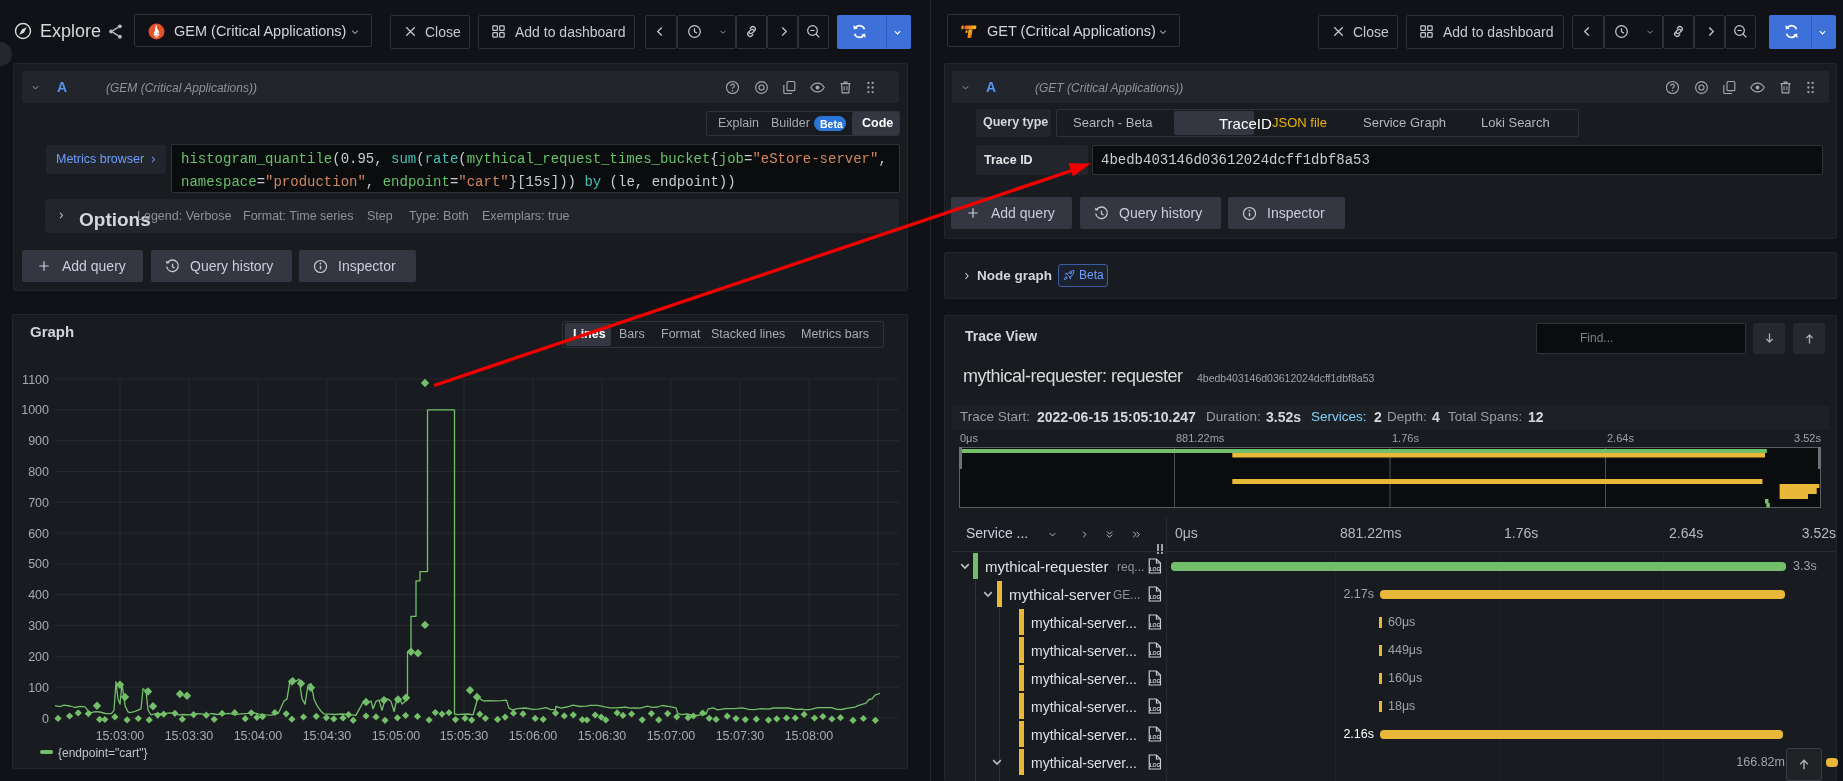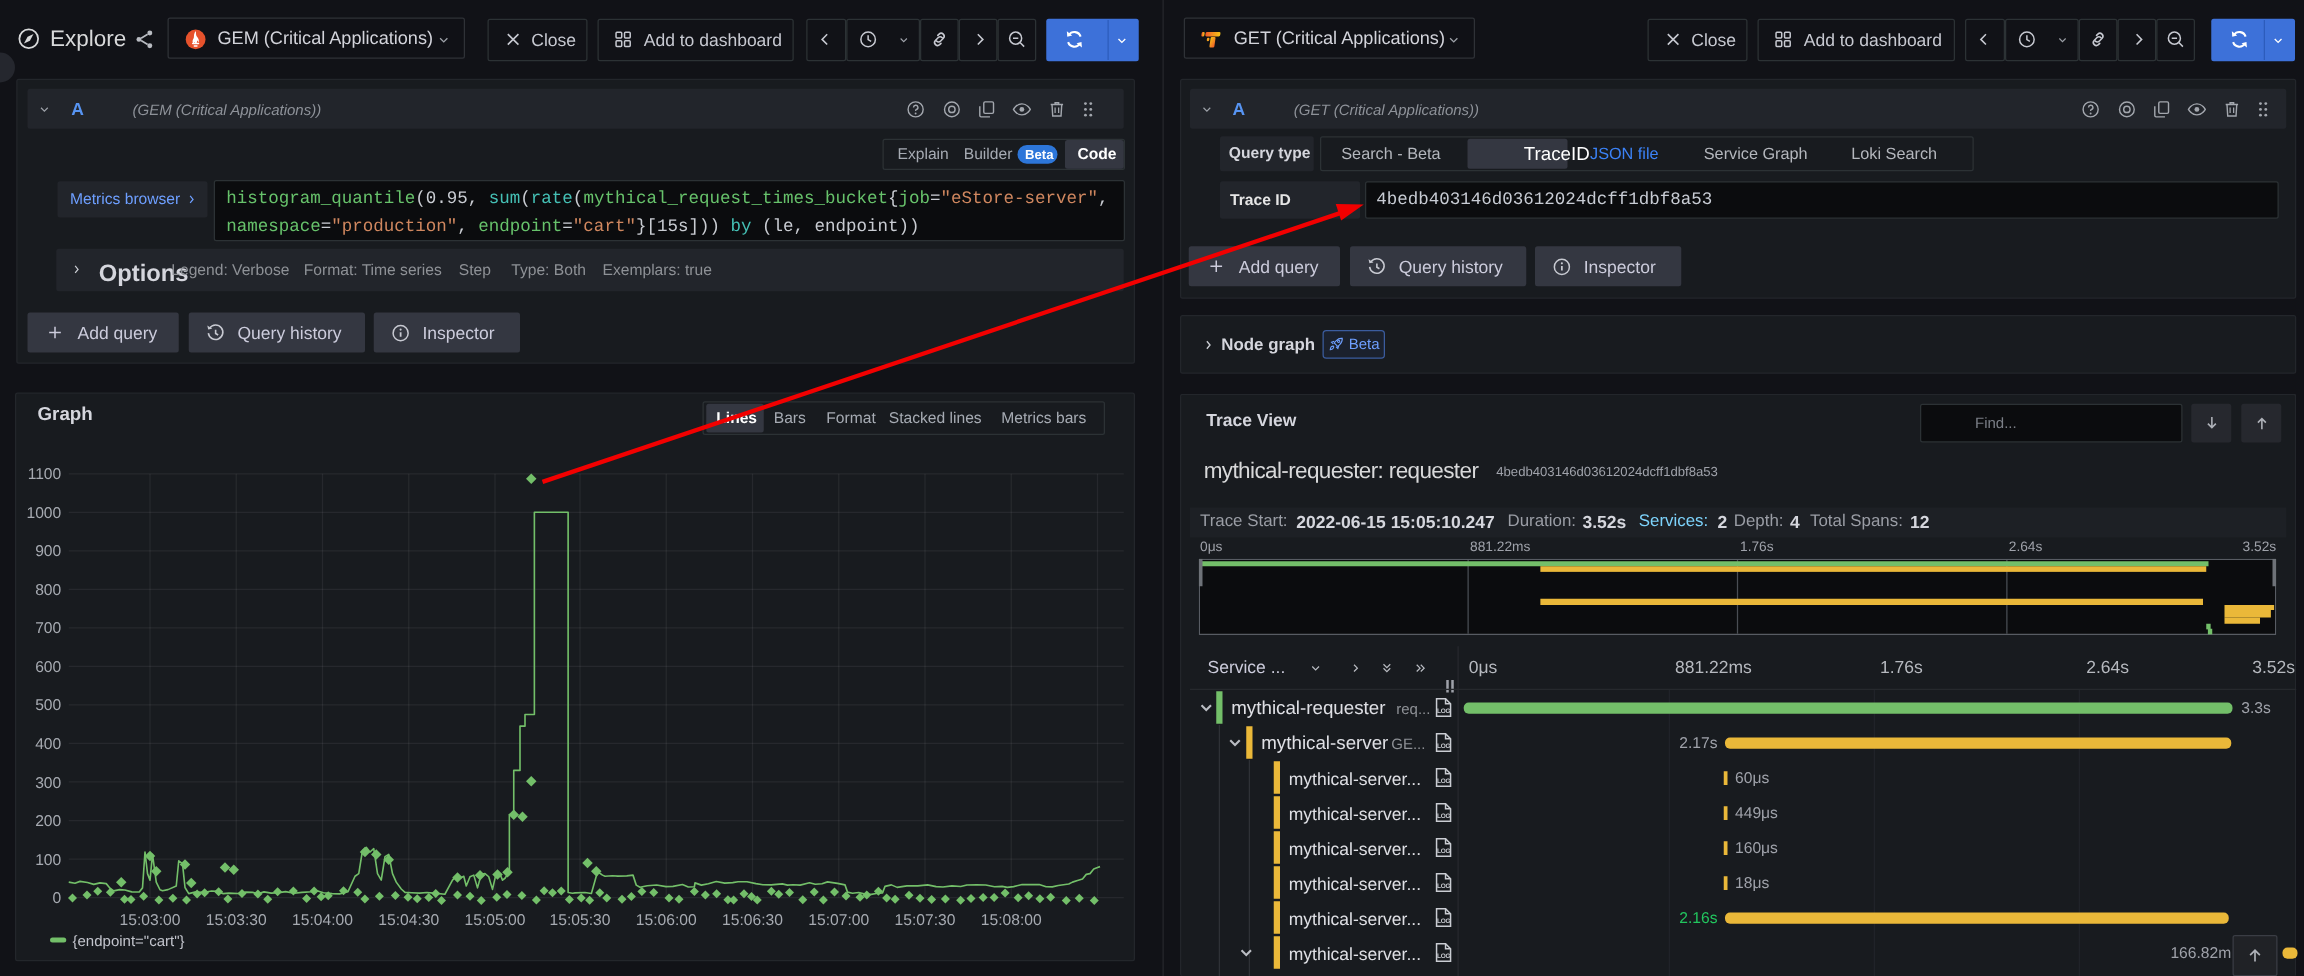--- a/index.html
+++ b/index.html
@@ -295,21 +295,21 @@
       <circle cx="9" cy="18.5" r="1.6"></circle>
       <circle cx="15" cy="18.5" r="1.6"></circle>
     </g>
   </svg>
 <div class="strip" style="left:976px;top:109px;width:75px;height:28px"></div>
 <div class="abs" style="left:983px;top:115px;font-size:12.5px;color:#d5d6dd;font-weight:700;white-space:nowrap;">Query type</div>
 <div class="abs" style="left:1056px;top:109px;width:523px;height:28px;border:1px solid #2c3235;border-radius:2px"></div>
 <div class="abs" style="left:1073px;top:115px;font-size:13px;color:#b4b7bd;font-weight:500;white-space:nowrap;">Search - Beta</div>
 <div class="abs" style="left:1174px;top:111px;width:80px;height:24px;background:#343741;border-radius:2px"></div>
 <div class="abs" style="left:1191px;top:115px;font-size:15px;color:#fff;font-weight:400;white-space:nowrap;margin-left:28px;">TraceID</div>
-<div class="abs" style="left:1272px;top:115px;font-size:13px;color:#3b82f6;font-weight:500;white-space:nowrap;">JSON file</div>
+<div class="abs" style="left:1272px;top:115px;font-size:13px;color:#eab308;font-weight:500;white-space:nowrap;">JSON file</div>
 <div class="abs" style="left:1363px;top:115px;font-size:13px;color:#b4b7bd;font-weight:500;white-space:nowrap;">Service Graph</div>
 <div class="abs" style="left:1481px;top:115px;font-size:13px;color:#b4b7bd;font-weight:500;white-space:nowrap;">Loki Search</div>
 <div class="strip" style="left:976px;top:145px;width:112px;height:30px"></div>
 <div class="abs" style="left:984px;top:153px;font-size:12.5px;color:#e5e5e5;font-weight:700;white-space:nowrap;">Trace ID</div>
 <div class="abs" style="left:1092px;top:145px;width:731px;height:30px;background:#0b0c0e;border:1px solid #2c3235;border-radius:2px"></div>
 <div class="abs" style="left:1101px;top:152px;font-size:14px;color:#c8ccd4;font-weight:400;white-space:nowrap;font-family:'Liberation Mono',monospace">4bedb403146d03612024dcff1dbf8a53</div>
 <div class="fbtn" style="left:951px;top:197px;width:121px;height:32px"></div>
 <svg class="abs" style="left:965px;top:205px" width="16" height="16" viewBox="0 0 24 24">
     <path d="M12 5v14M5 12h14" stroke="#ccccdc" stroke-width="1.8"></path>
   </svg>
@@ -650,21 +650,21 @@
 <div class="abs" style="left:1379px;top:701px;width:3px;height:11px;background:#eab839"></div>
 <div class="abs" style="left:1388px;top:699px;font-size:12.5px;color:#9fa2aa;font-weight:400;white-space:nowrap;">18μs</div>
 <div class="abs" style="left:1019px;top:721px;width:5px;height:26px;background:#eab839"></div>
 <div class="abs" style="left:1031px;top:727px;font-size:14px;color:#dfe0e5;font-weight:400;white-space:nowrap;">mythical-server...</div>
 <svg class="abs" style="left:1148px;top:726px" width="14" height="16" viewBox="0 0 13.5 16">
     <path d="M1 1h7.2l4 4v10H1z" fill="none" stroke="#c9ccd2" stroke-width="1.2"></path>
     <path d="M8.2 1v4h4" fill="none" stroke="#c9ccd2" stroke-width="1.2"></path>
     <text x="6.7" y="12.8" font-size="5.2" font-weight="700" letter-spacing="-0.2" text-anchor="middle" fill="#c9ccd2" font-family="Liberation Sans">LOG</text>
   </svg>
 <div class="abs" style="left:1380px;top:730px;width:403px;height:9px;background:#eab839;border-radius:4px"></div>
-<div class="abs" style="right:469px;top:727px;font-size:12.5px;color:#22c55e;font-weight:400;white-space:nowrap;">2.16s</div>
+<div class="abs" style="right:469px;top:727px;font-size:12.5px;color:#ffffff;font-weight:400;white-space:nowrap;">2.16s</div>
 <svg class="abs" style="left:991px;top:756px" width="12" height="12" viewBox="0 0 12 12">
     <path d="M2.2 4.2L6 8l3.8-3.8" fill="none" stroke="#b9bcc2" stroke-width="1.7"></path>
   </svg>
 <div class="abs" style="left:1019px;top:749px;width:5px;height:26px;background:#eab839"></div>
 <div class="abs" style="left:1031px;top:755px;font-size:14px;color:#dfe0e5;font-weight:400;white-space:nowrap;">mythical-server...</div>
 <svg class="abs" style="left:1148px;top:754px" width="14" height="16" viewBox="0 0 13.5 16">
     <path d="M1 1h7.2l4 4v10H1z" fill="none" stroke="#c9ccd2" stroke-width="1.2"></path>
     <path d="M8.2 1v4h4" fill="none" stroke="#c9ccd2" stroke-width="1.2"></path>
     <text x="6.7" y="12.8" font-size="5.2" font-weight="700" letter-spacing="-0.2" text-anchor="middle" fill="#c9ccd2" font-family="Liberation Sans">LOG</text>
   </svg>

